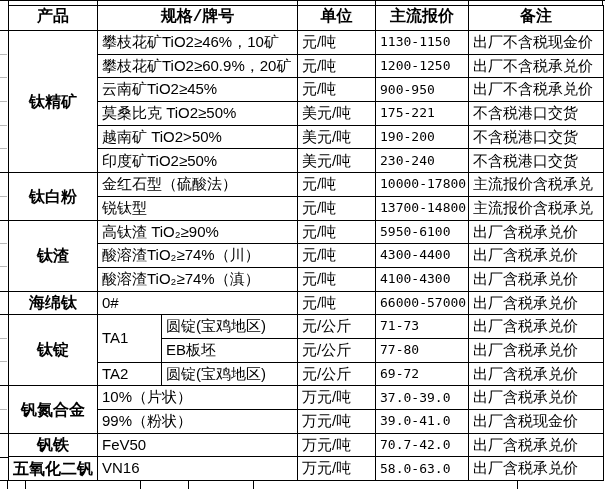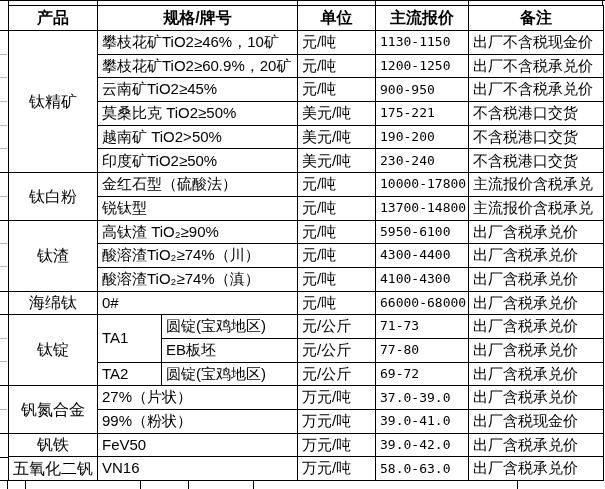--- a/index.html
+++ b/index.html
@@ -15,23 +15,23 @@
   }
   td,th{
     border:1px solid #000000;
     padding:0 2px 0 4px;
     font-size:15px;font-weight:normal;
     text-align:left;vertical-align:middle;
     white-space:nowrap;overflow:hidden;
     line-height:1.1;
   }
   tr{height:23.7px;}
-  tr.hdr{height:25px;}
+  tr.hdr{height:25px;font-family:Liberation Mono, monospace;}
   th{text-align:center;font-weight:bold;font-size:16px;padding:0;}
-  td.prod{text-align:center;font-weight:normal;font-size:16px;padding:0;}
+  td.prod{text-align:center;font-weight:bold;font-size:16px;padding:0;}
   td.price{font-family:"DejaVu Sans Mono","Liberation Mono",monospace;font-size:13px;letter-spacing:0;}
   
   .vtick{position:absolute;width:1px;background:#000000;}
   .htick{position:absolute;height:1px;background:#000000;}
   .gray{background:#b8b8b8;}
 </style>
 </head>
 <body>
 
 <div class="stage">
@@ -124,21 +124,21 @@
       <td colspan="2">酸溶渣TiO₂≥74%（滇）</td>
       <td>元/吨</td>
       <td class="price">4100-4300</td>
       <td>出厂含税承兑价</td>
     </tr>
 
     <tr>
       <td class="prod">海绵钛</td>
       <td colspan="2">0#</td>
       <td>元/吨</td>
-      <td class="price">66000-68000</td>
+      <td class="price">66000-57000</td>
       <td>出厂含税承兑价</td>
     </tr>
 
     <tr>
       <td class="prod" rowspan="3">钛锭</td>
       <td rowspan="2">TA1</td>
       <td>圆锭(宝鸡地区)</td>
       <td>元/公斤</td>
       <td class="price">71-73</td>
       <td>出厂含税承兑价</td>
@@ -152,37 +152,37 @@
     <tr>
       <td>TA2</td>
       <td>圆锭(宝鸡地区)</td>
       <td>元/公斤</td>
       <td class="price">69-72</td>
       <td>出厂含税承兑价</td>
     </tr>
 
     <tr>
       <td class="prod" rowspan="2">钒氮合金</td>
-      <td colspan="2">27%（片状）</td>
+      <td colspan="2">10%（片状）</td>
       <td>万元/吨</td>
       <td class="price">37.0-39.0</td>
       <td>出厂含税承兑价</td>
     </tr>
     <tr>
       <td colspan="2">99%（粉状）</td>
       <td>万元/吨</td>
       <td class="price">39.0-41.0</td>
       <td>出厂含税现金价</td>
     </tr>
 
     <tr>
       <td class="prod">钒铁</td>
       <td colspan="2">FeV50</td>
       <td>万元/吨</td>
-      <td class="price">39.0-42.0</td>
+      <td class="price">70.7-42.0</td>
       <td>出厂含税承兑价</td>
     </tr>
 
     <tr>
       <td class="prod">五氧化二钒</td>
       <td colspan="2">VN16</td>
       <td>万元/吨</td>
       <td class="price">58.0-63.0</td>
       <td>出厂含税承兑价</td>
     </tr>

